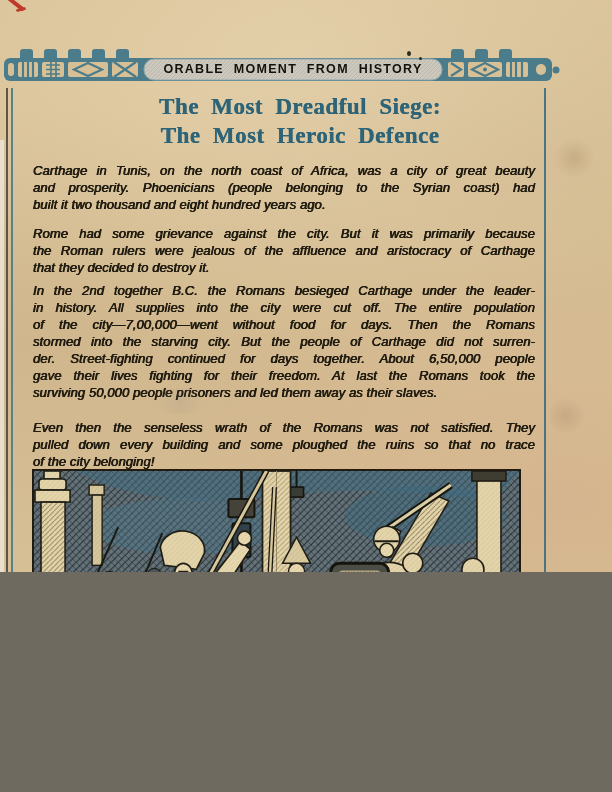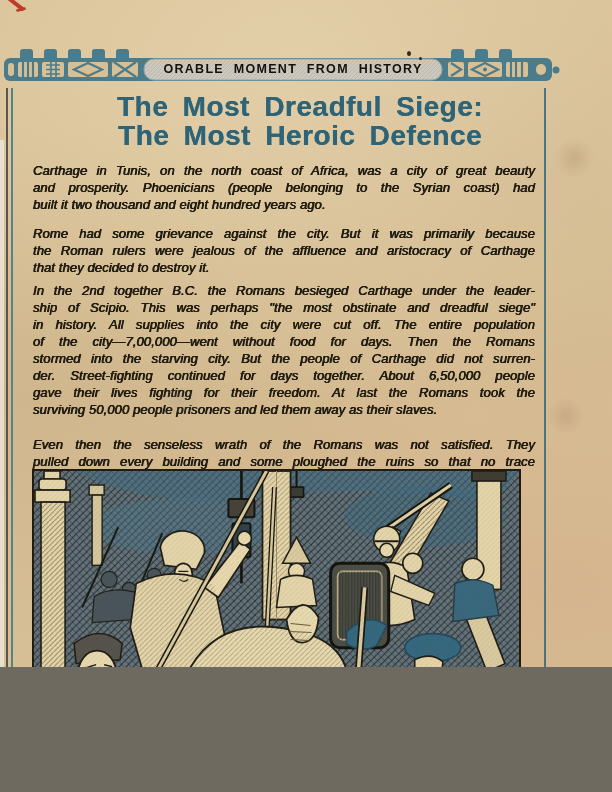--- a/index.html
+++ b/index.html
@@ -1,17 +1,17 @@
 <!DOCTYPE html>
 <html><head>
 <meta charset="utf-8">
 <style>
   html,body{margin:0;padding:0;background:#6e6a60;}
   .page{
-    position:relative;width:612px;height:667px;margin:0 auto;overflow:hidden;
+    position:relative;width:612px;height:572px;margin:0 auto;overflow:hidden;
     font-family:"Liberation Sans",sans-serif;
     background:
       radial-gradient(160% 90% at 50% 10%, rgba(252,242,212,0.30), rgba(252,242,212,0) 55%),
       radial-gradient(120% 70% at 6% 60%, rgba(145,110,70,0.12), transparent 60%),
       radial-gradient(150% 85% at 92% 88%, rgba(200,140,115,0.22), transparent 55%),
       radial-gradient(100% 60% at 88% 28%, rgba(150,115,75,0.10), transparent 60%),
       #d8c096;
   }
   
   .red-mark{position:absolute;background:#bf3a28;border-radius:2px;}
@@ -23,21 +23,21 @@
     position:absolute;left:144px;top:59px;width:298px;height:21px;line-height:21px;
     text-align:center;font-weight:bold;font-size:12.5px;letter-spacing:1.3px;word-spacing:5px;
     color:#12110c;
   }
   .ink-dot{position:absolute;background:#2c2a22;border-radius:50%;}
   .ink-dot.d1{left:407px;top:51px;width:4px;height:5px;}
   .ink-dot.d2{left:419px;top:57px;width:3px;height:3px;}
   
   .title{
     position:absolute;left:40px;top:92px;width:520px;text-align:center;
-    font-family:Liberation Sans, sans-serif;font-weight:bold;font-size:28px;line-height:29px;
+    font-family:Liberation Serif, serif;font-weight:bold;font-size:23px;line-height:29px;
     color:#2e6478;letter-spacing:0.5px;word-spacing:6px;text-shadow:0.3px 0 0 currentColor;
   }
   
   .rule{position:absolute;}
   .rule-left-dark{left:6px;top:88px;width:1.5px;height:672px;background:#46423a;opacity:.85;}
   .rule-left-teal{left:11px;top:88px;width:2px;height:672px;background:#4a7b8a;opacity:.9;}
   .rule-right{left:544px;top:88px;width:2px;height:672px;background:#45707f;opacity:.95;}
   
   .bodytext{position:absolute;left:33px;top:162px;width:502px;color:#221d12;
     font-size:13px;line-height:17px;letter-spacing:0.1px;
@@ -138,21 +138,20 @@
       <div class="tl">and prosperity.  Phoenicians  (people belonging to the Syrian coast) had</div>
       <div class="tl last">built it two thousand and eight hundred years ago.</div>
     </div>
     <div class="para p2">
       <div class="tl">Rome had some grievance against the city.  But it was primarily because</div>
       <div class="tl">the Roman rulers were jealous of the affluence and aristocracy of Carthage</div>
       <div class="tl last">that they decided to destroy it.</div>
     </div>
     <div class="para p3">
       <div class="tl">In the 2nd together B.C. the Romans besieged Carthage under the leader-</div>
-      <div class="tl">ship of Scipio.  This was perhaps "the most obstinate and dreadful siege"</div>
       <div class="tl">in history.  All supplies into the city were cut off.  The entire population</div>
       <div class="tl">of the city—7,00,000—went without food for days.  Then the Romans</div>
       <div class="tl">stormed into the starving city. But the people of Carthage did not surren-</div>
       <div class="tl">der. Street-fighting continued for days together. About 6,50,000 people</div>
       <div class="tl">gave their lives fighting for their freedom.  At last the Romans took the</div>
       <div class="tl last">surviving 50,000 people prisoners and led them away as their slaves.</div>
     </div>
     <div class="para p4">
       <div class="tl">Even then the senseless wrath of the Romans was not satisfied.  They</div>
       <div class="tl">pulled down every building and some ploughed the ruins so that no trace</div>

